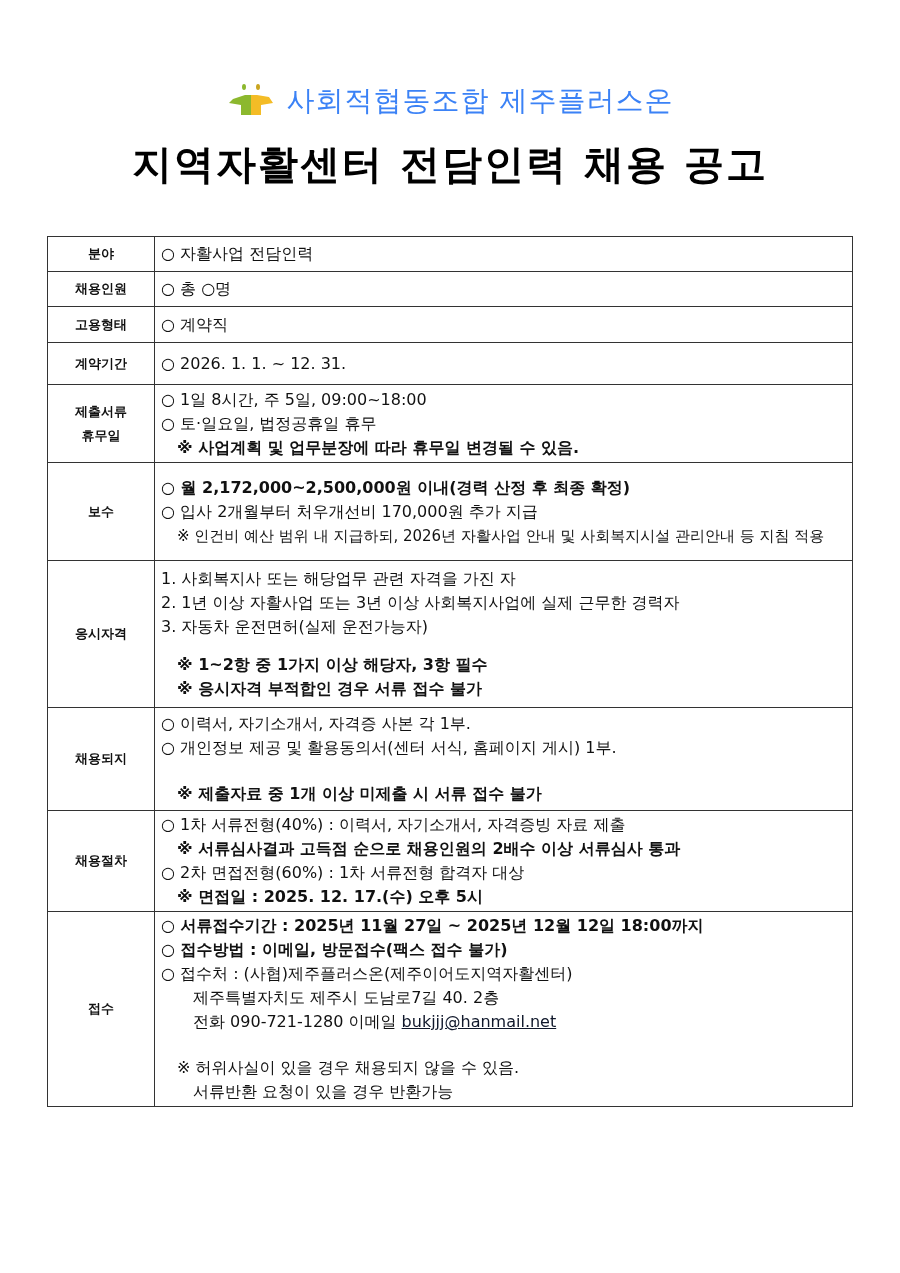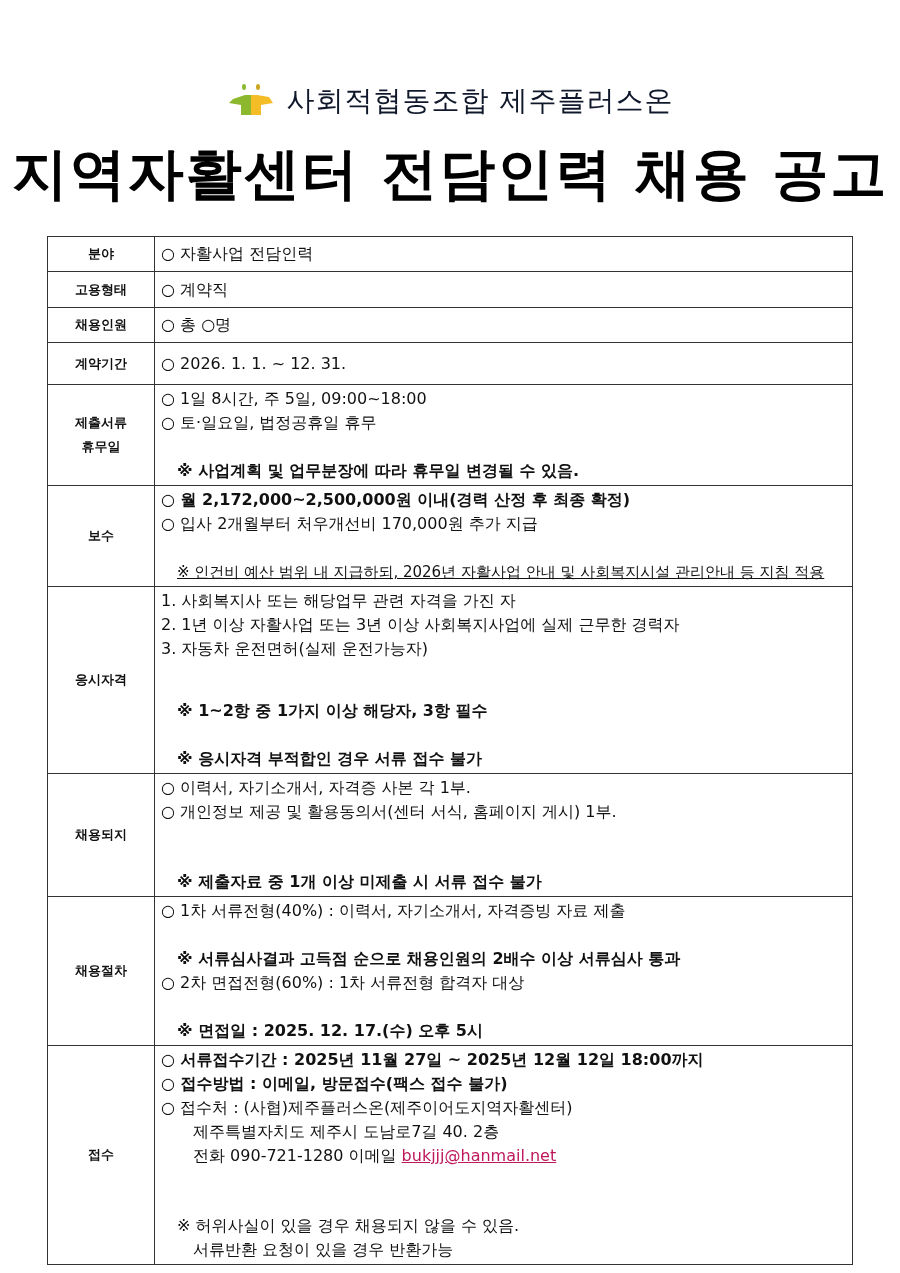--- a/index.html
+++ b/index.html
@@ -6,48 +6,48 @@
   body {
     width: 900px; height: 1273px; position: relative; overflow: hidden;
     font-family: "DejaVu Sans", sans-serif; color: #111;
   }
   .org {
     position: absolute; top: 82px; left: 0; width: 900px;
     display: flex; justify-content: center; align-items: center; gap: 12px;
   }
   .logo { width: 48px; height: 36px; position: relative; }
   .org-name {
-    font-size: 28px; color: #0f172a; letter-spacing: 1px;
+    font-size: 28px; color: #3b82f6; letter-spacing: 1px;
   }
   .title {
     position: absolute; top: 137px; left: 0; width: 900px; text-align: center;
-    font-size: 56px; font-weight: bold; color: #000; letter-spacing: 2px;
+    font-size: 40px; font-weight: bold; color: #000; letter-spacing: 2px;
   }
   table.notice {
     position: absolute; left: 47px; top: 236px; width: 806px;
     border-collapse: collapse; table-layout: fixed;
     font-size: 16px; line-height: 24px;
   }
   table.notice td {
     border: 1.5px solid #333;
     padding: 2px 6px; vertical-align: middle;
   }
   td.label {
     width: 94px; text-align: center; font-weight: bold; font-size: 13px;
     padding: 0 2px;
   }
   td.content { padding-left: 6px; padding-right: 8px; }
   .line { display: block; white-space: nowrap; }
-  .line.wrap { white-space: normal; text-decoration: underline; }
+  .line.wrap { white-space: normal; }
   .bold { font-weight: bold; }
-  .ind1 { padding-left: 16px; margin-top: 24px; }
+  .ind1 { padding-left: 16px; }
   .ind3 { padding-left: 32px; }
   .gap { height: 14px; display: block; }
   .gap2 { height: 22px; display: block; }
-  a.email { color: #be185d; text-decoration: underline; }
+  a.email { color: #0f172a; text-decoration: underline; }
   .small { font-size: 15px; }
 </style>
 </head>
 <body>
 
 <div class="org">
   <span class="logo">
     <svg width="48" height="36" viewBox="0 0 48 36">
       <ellipse cx="17" cy="4" rx="2" ry="3" fill="#8cb82e"></ellipse>
       <ellipse cx="31" cy="4" rx="2" ry="3" fill="#c9a520"></ellipse>
@@ -63,31 +63,31 @@
 <table class="notice">
 
   <tbody>
       <tr style="height:35px">
     <td class="label">분야</td>
     <td class="content">
       <span class="line">○ 자활사업 전담인력</span>
     </td>
   </tr>
 
+  <tr style="height:35px">
+    <td class="label">채용인원</td>
+    <td class="content">
+      <span class="line">○ 총 ○명</span>
+    </td>
+  </tr>
+
   <tr style="height:36px">
     <td class="label">고용형태</td>
     <td class="content">
       <span class="line">○ 계약직</span>
-    </td>
-  </tr>
-
-  <tr style="height:35px">
-    <td class="label">채용인원</td>
-    <td class="content">
-      <span class="line">○ 총 ○명</span>
     </td>
   </tr>
 
   <tr style="height:42px">
     <td class="label">계약기간</td>
     <td class="content">
       <span class="line">○ 2026. 1. 1. ~ 12. 31.</span>
     </td>
   </tr>
 

